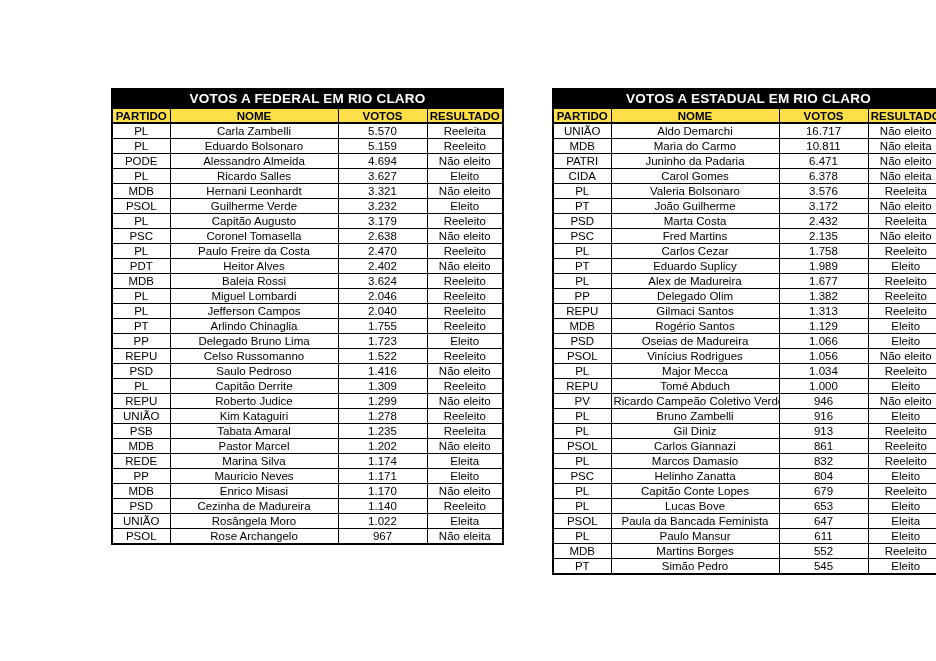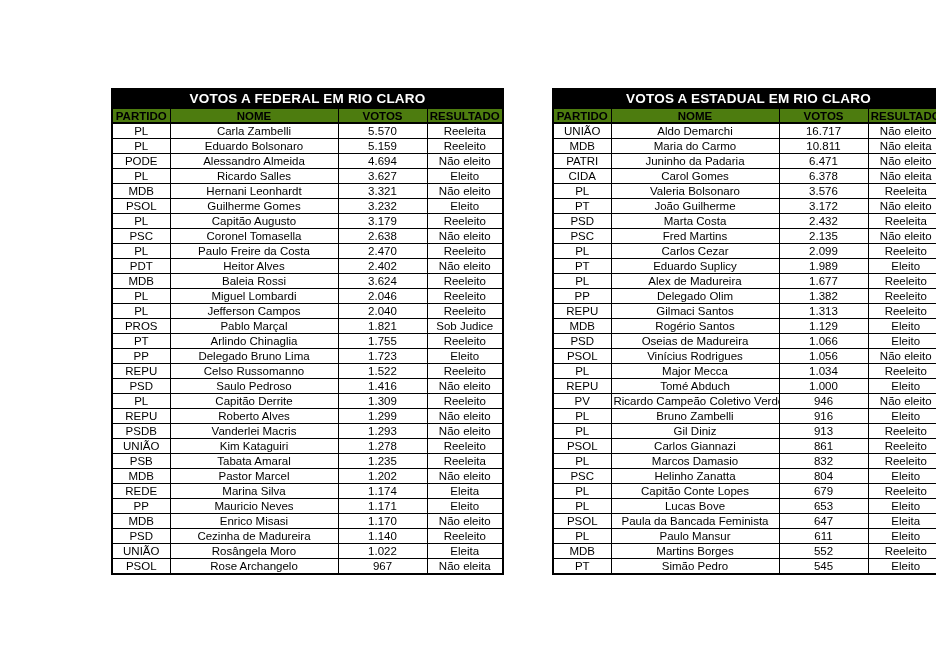--- a/index.html
+++ b/index.html
@@ -45,21 +45,21 @@
   tr.title-row th {
     background: #000000;
     color: #ffffff;
     font-weight: bold;
     font-size: 13.5px;
     height: 17px;
     letter-spacing: 0.2px;
     border: 2px solid #000000;
   }
   tr.header-row th {
-    background: #4d7c0f;
+    background: #fde047;
     font-weight: bold;
     font-size: 11.5px;
     height: 13px;
     border-bottom: 2px solid #000000;
   }
   tbody td {
     background: #ffffff;
     font-size: 11.5px;
     height: 14px;
   }
@@ -112,21 +112,21 @@
           <td>Eleito</td>
         </tr>
         <tr>
           <td>MDB</td>
           <td>Hernani Leonhardt</td>
           <td>3.321</td>
           <td>Não eleito</td>
         </tr>
         <tr>
           <td>PSOL</td>
-          <td>Guilherme Gomes</td>
+          <td>Guilherme Verde</td>
           <td>3.232</td>
           <td>Eleito</td>
         </tr>
         <tr>
           <td>PL</td>
           <td>Capitão Augusto</td>
           <td>3.179</td>
           <td>Reeleito</td>
         </tr>
         <tr>
@@ -159,26 +159,20 @@
           <td>2.046</td>
           <td>Reeleito</td>
         </tr>
         <tr>
           <td>PL</td>
           <td>Jefferson Campos</td>
           <td>2.040</td>
           <td>Reeleito</td>
         </tr>
         <tr>
-          <td>PROS</td>
-          <td>Pablo Marçal</td>
-          <td>1.821</td>
-          <td>Sob Judice</td>
-        </tr>
-        <tr>
           <td>PT</td>
           <td>Arlindo Chinaglia</td>
           <td>1.755</td>
           <td>Reeleito</td>
         </tr>
         <tr>
           <td>PP</td>
           <td>Delegado Bruno Lima</td>
           <td>1.723</td>
           <td>Eleito</td>
@@ -196,28 +190,22 @@
           <td>Não eleito</td>
         </tr>
         <tr>
           <td>PL</td>
           <td>Capitão Derrite</td>
           <td>1.309</td>
           <td>Reeleito</td>
         </tr>
         <tr>
           <td>REPU</td>
-          <td>Roberto Alves</td>
+          <td>Roberto Judice</td>
           <td>1.299</td>
-          <td>Não eleito</td>
-        </tr>
-        <tr>
-          <td>PSDB</td>
-          <td>Vanderlei Macris</td>
-          <td>1.293</td>
           <td>Não eleito</td>
         </tr>
         <tr>
           <td>UNIÃO</td>
           <td>Kim Kataguiri</td>
           <td>1.278</td>
           <td>Reeleito</td>
         </tr>
         <tr>
           <td>PSB</td>
@@ -335,21 +323,21 @@
         </tr>
         <tr>
           <td>PSC</td>
           <td>Fred Martins</td>
           <td>2.135</td>
           <td>Não eleito</td>
         </tr>
         <tr>
           <td>PL</td>
           <td>Carlos Cezar</td>
-          <td>2.099</td>
+          <td>1.758</td>
           <td>Reeleito</td>
         </tr>
         <tr>
           <td>PT</td>
           <td>Eduardo Suplicy</td>
           <td>1.989</td>
           <td>Eleito</td>
         </tr>
         <tr>
           <td>PL</td>

